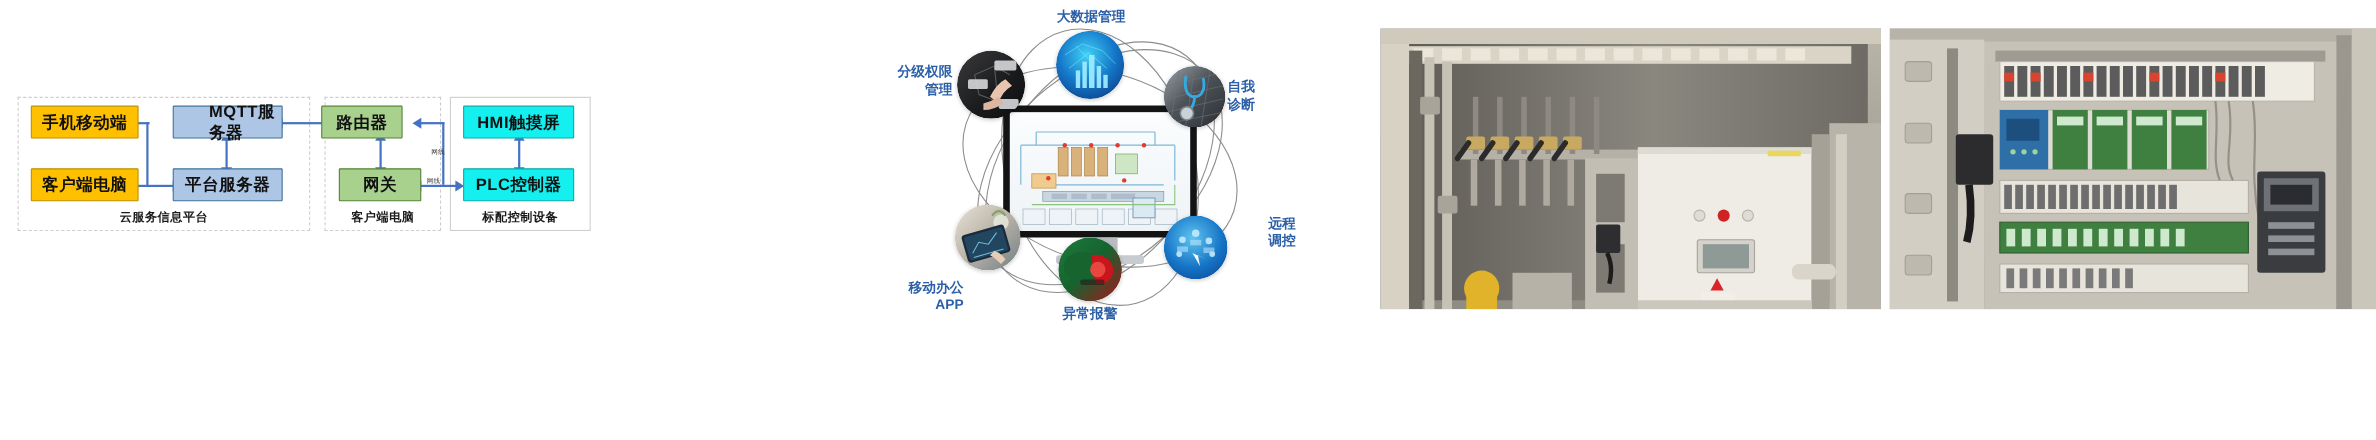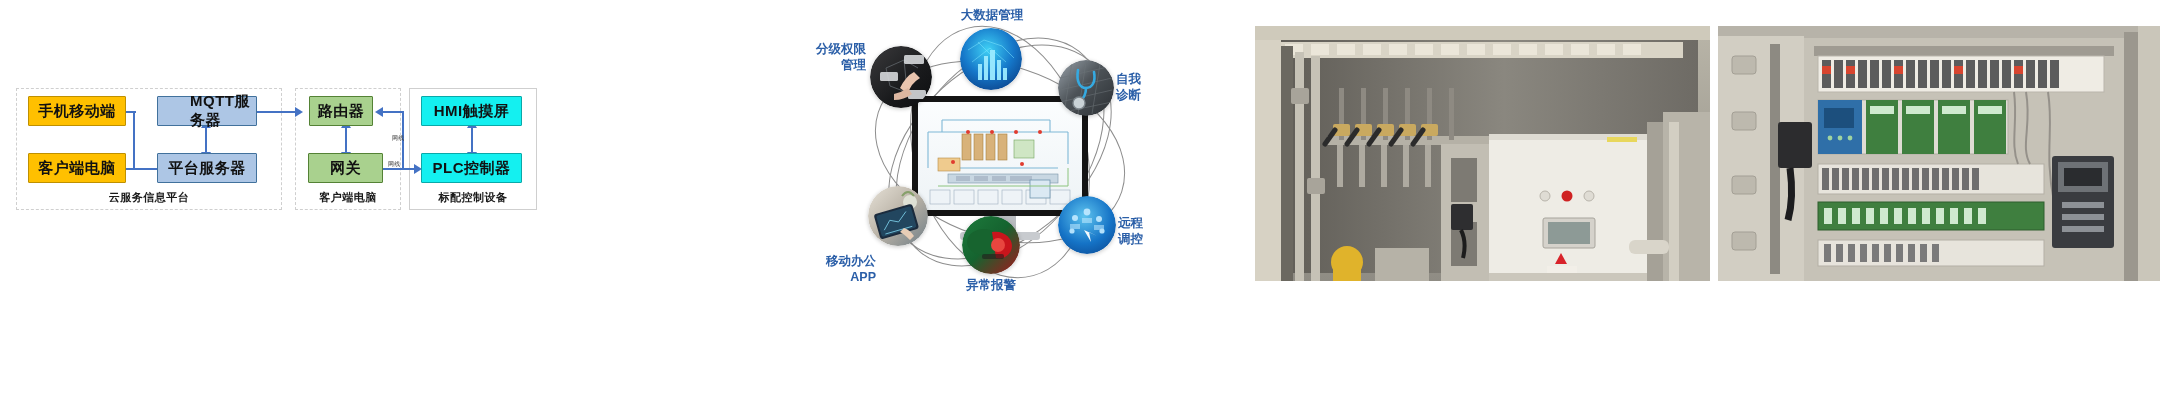--- a/index.html
+++ b/index.html
@@ -100,21 +100,21 @@
     </div>
     <div class="node orange" style="left:28px;top:153px;width:98px;height:30px;">
       <span>客户端电脑</span>
     </div>
     <div class="node blue" style="left:157px;top:96px;width:100px;height:30px;padding-left:32px;">
       <span>MQTT服务器</span>
     </div>
     <div class="node blue" style="left:157px;top:153px;width:100px;height:30px;">
       <span>平台服务器</span>
     </div>
-    <div class="node green" style="left:309px;top:96px;width:64px;height:30px;">
+    <div class="node green" style="left:292px;top:96px;width:74px;height:30px;">
       <span>路由器</span>
     </div>
     <div class="node green" style="left:308px;top:153px;width:75px;height:30px;">
       <span>网关</span>
     </div>
     <div class="node cyan" style="left:421px;top:96px;width:101px;height:30px;">
       <span>HMI触摸屏</span>
     </div>
     <div class="node cyan" style="left:421px;top:153px;width:101px;height:30px;">
       <span>PLC控制器</span>
@@ -276,21 +276,21 @@
             <circle cx="41" cy="23" r="3"></circle>
           <circle cx="14" cy="35" r="2.6"></circle>
             <circle cx="44" cy="35" r="2.6"></circle>
           <path d="M12 28 h10 v5 h-10z" opacity=".6"></path>
             <path d="M24 22 h10 v5 h-10z" opacity=".6"></path>
           <path d="M36 29 h10 v5 h-10z" opacity=".6"></path>
         </g>
         <path d="M26 34 L33 46 L31 36 L39 40 Z" fill="#ffffff" opacity=".95"></path>
       </svg>
     </div>
-    <div class="olabel" style="left:358px;top:216px;width:60px;text-align:left;">
+    <div class="olabel" style="left:358px;top:196px;width:60px;text-align:right;">
       <div>远程</div>
       <div>调控</div>
     </div>
 
     <div class="bubble" style="left:202px;top:216px;width:58px;height:58px;">
       <svg width="58" height="58">
           <circle cx="29" cy="29" r="29" fill="url(#gAlarm)"></circle>
         <ellipse cx="22" cy="26" rx="17" ry="13" fill="#17642f"></ellipse>
         <path d="M30 16 C42 14 50 22 50 30 C50 38 42 44 34 42 Z" fill="#c9151c"></path>
         <circle cx="36" cy="29" r="7" fill="#e8463f"></circle>
@@ -330,21 +330,21 @@
         </g>
         <g fill="#d6d9db" opacity=".9">
           <rect x="34" y="9" width="20" height="9" rx="1.5"></rect>
           <rect x="10" y="26" width="18" height="9" rx="1.5"></rect>
           <rect x="38" y="44" width="18" height="9" rx="1.5"></rect>
         </g>
         <path d="M30 42 q6 -12 14 -16 l6 6 q-10 6 -12 16z" fill="#e9c4ae"></path>
         <path d="M24 48 q8 -2 14 -6 l4 6 q-8 6 -18 6z" fill="#dcb6a0"></path>
       </svg>
     </div>
-    <div class="olabel" style="left:24px;top:42px;width:82px;text-align:right;">
+    <div class="olabel" style="left:24px;top:58px;width:82px;text-align:right;">
       <div>分级权限</div>
       <div>管理</div>
     </div>
   </div>
 
   <div class="photo photo-a">
     <svg width="455" height="255">
       <defs>
         <linearGradient id="pA" x1="0" y1="0" x2="0" y2="1">
           <stop offset="0%" stop-color="#b9b5a8"></stop>

